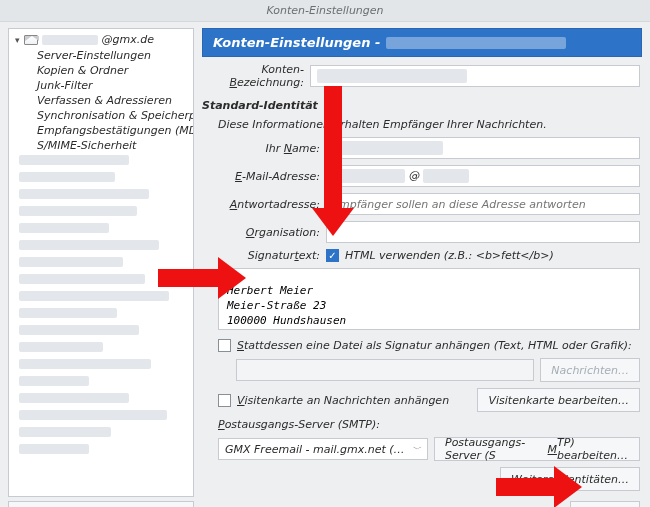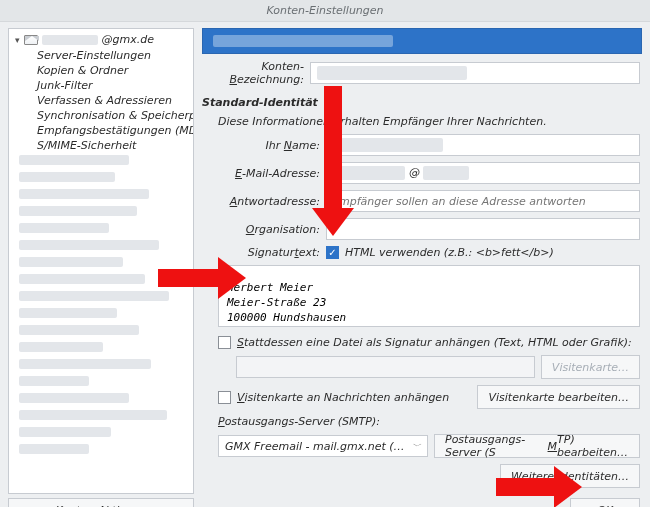--- a/index.html
+++ b/index.html
@@ -182,20 +182,21 @@
         <div class="sub blur-row"><span class="blur" style="width:70px"></span></div>
       </div>
       <div class="accts-btn">
         <span>Konten-Aktionen</span>
 
       </div>
     </div>
 
     <div class="main">
       <div class="hdr">
+        <span>Konten-Einstellungen -</span>
         <span class="hblur"></span>
       </div>
 
       <div class="form">
 
         <div class="row">
           <span class="lbl">Konten-<span class="ul">B</span>ezeichnung:</span>
           <div class="textbox">
             <span class="tblur" style="left:6px;width:150px"></span>
           </div>
@@ -243,21 +244,21 @@
 Meier-Straße 23
 100000 Hundshausen</textarea>
         </div>
 
         <div class="row indent chk">
           <span class="chkbox"></span>
           <span><span class="ul">S</span>tattdessen eine Datei als Signatur anhängen (Text, HTML oder Grafik):</span>
         </div>
         <div class="row indent" style="padding-left:34px">
           <div class="textbox" style="flex:1;background:#f3f4f6"></div>
-          <span class="btn disabled">Visitenkarte…</span>
+          <span class="btn disabled">Nachrichten…</span>
         </div>
 
         <div class="row indent">
           <span class="chk">
             <span class="chkbox"></span>
             <span><span class="ul">V</span>isitenkarte an Nachrichten anhängen</span>
           </span>
           <span class="btn right">Visitenkarte bearbeiten…</span>
         </div>
 

